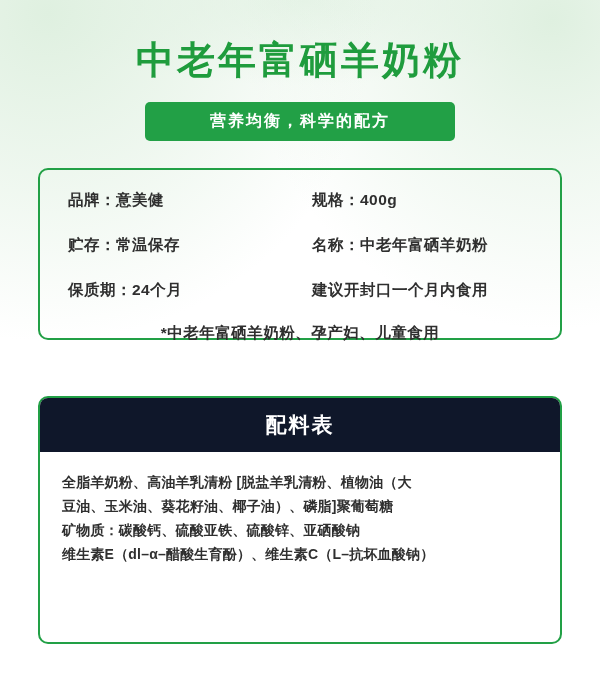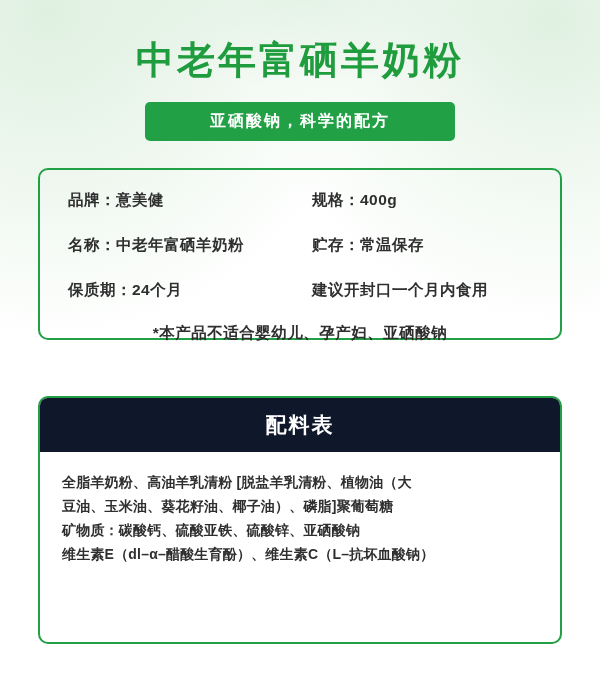--- a/index.html
+++ b/index.html
@@ -117,33 +117,33 @@
   }
 </style>
 </head>
 <body>
 
 <div class="page">
 
   <div class="title">中老年富硒羊奶粉</div>
 
   <div class="subtitle-wrap">
-    <div class="subtitle">亚硒酸钠，科学的配方</div>
+    <div class="subtitle">营养均衡，科学的配方</div>
   </div>
 
   <div class="info-box">
     <div class="info-grid">
       <div class="info-item">品牌：意美健</div>
       <div class="info-item">规格：400g</div>
+      <div class="info-item">贮存：常温保存</div>
       <div class="info-item">名称：中老年富硒羊奶粉</div>
-      <div class="info-item">贮存：常温保存</div>
       <div class="info-item">保质期：24个月</div>
       <div class="info-item">建议开封口一个月内食用</div>
     </div>
-    <div class="info-note">*本产品不适合婴幼儿、孕产妇、亚硒酸钠</div>
+    <div class="info-note">*中老年富硒羊奶粉、孕产妇、儿童食用</div>
   </div>
 
   <div class="ing-box">
     <div class="ing-header">配料表</div>
     <div class="ing-body">
       <div class="ing-line">全脂羊奶粉、高油羊乳清粉 [脱盐羊乳清粉、植物油（大</div>
       <div class="ing-line">豆油、玉米油、葵花籽油、椰子油）、磷脂]聚葡萄糖</div>
       <div class="ing-line">矿物质：碳酸钙、硫酸亚铁、硫酸锌、亚硒酸钠</div>
       <div class="ing-line">维生素E（dl–α–醋酸生育酚）、维生素C（L–抗坏血酸钠）</div>
     </div>

